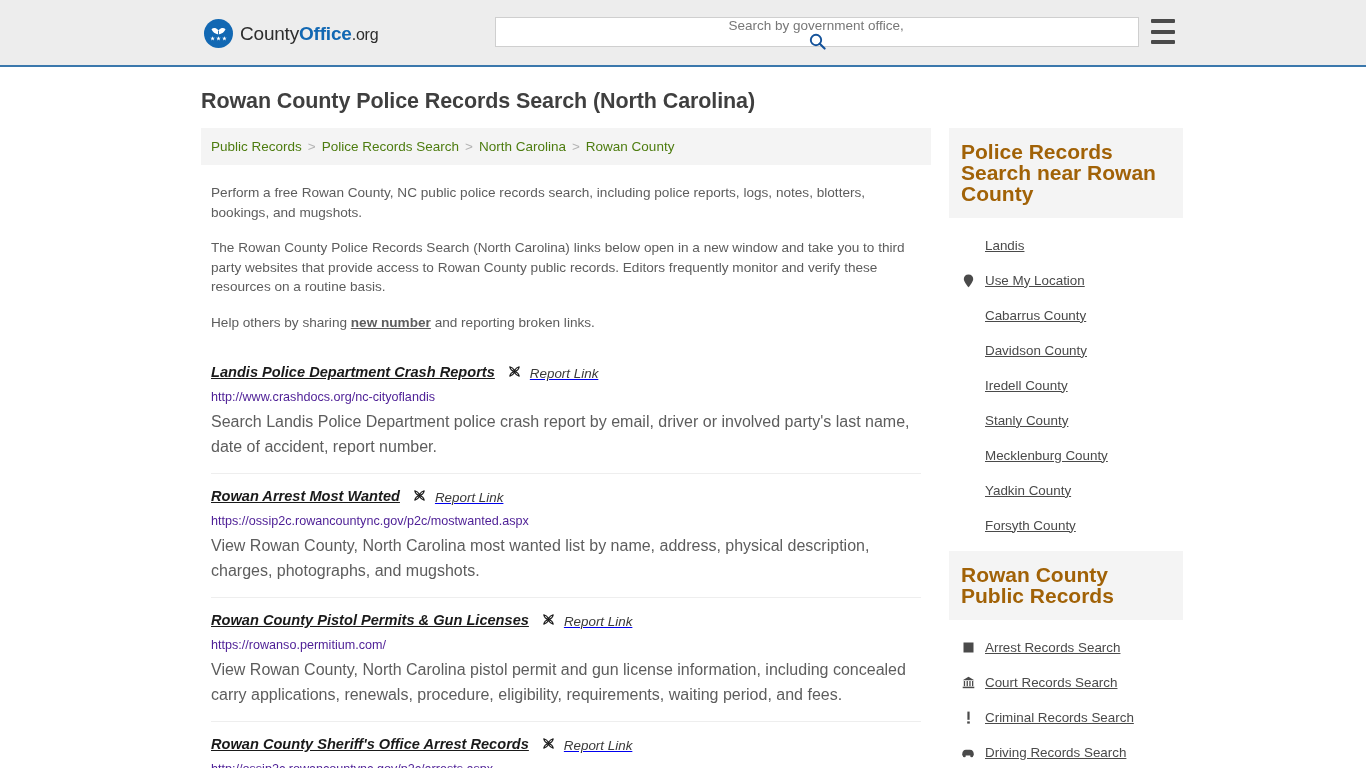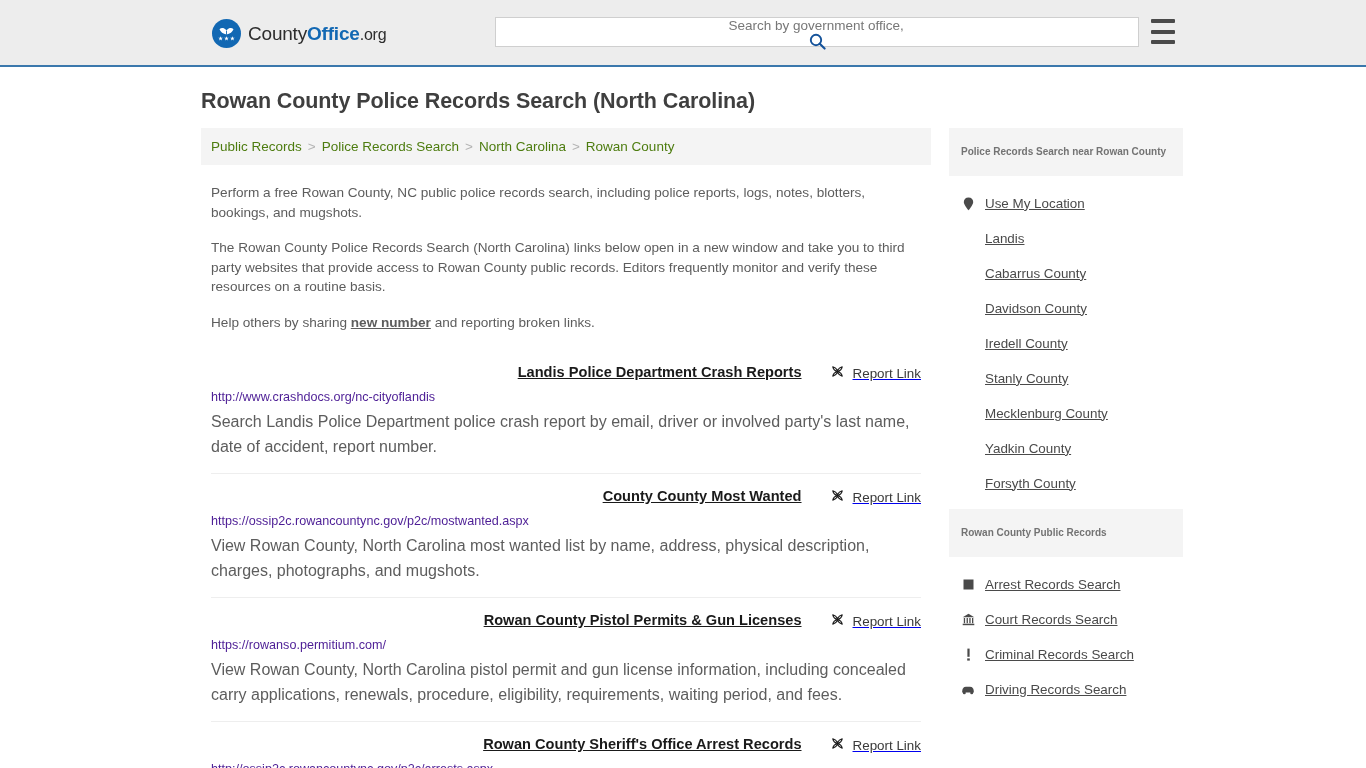--- a/index.html
+++ b/index.html
@@ -17,21 +17,21 @@
   .site-header {
     position: relative;
     height: 67px;
     background: #ededed;
     border-bottom: 2px solid #3b78ac;
     display: flex;
     align-items: center;
   }
   .brand {
     position: absolute;
-    left: 212px;
+    left: 204px;
     top: 19px;
     display: flex;
     align-items: center;
     gap: 7px;
     text-decoration: none;
   }
   .brand-mark {
     width: 29px; height: 29px;
     border-radius: 50%;
     background: #1268b3;
@@ -164,22 +164,23 @@
   
   .results { margin-top: 22px; padding: 0 10px; }
   .result {
     border-top: 1px solid #eeeeee;
     padding: 13px 0 14px 0;
   }
   .result:first-child { border-top: 0; padding-top: 9px; }
   .result-head {
     display: flex;
     align-items: flex-start;
-    justify-content: flex-end;
-    gap: 28px;
+    justify-content: flex-start;
+    gap: 12px;
+    font-style: italic;
   }
   .result-title {
     font-size: 14.6px;
     font-weight: 700;
     color: #1a1a1a;
     text-decoration: underline;
     line-height: 19px;
   }
   .report-link {
     display: flex;
@@ -207,23 +208,23 @@
     line-height: 25px;
     color: #5d5d5d;
     max-width: 710px;
   }
 
   
   .side-box { margin-bottom: 2px; }
   .side-head {
     background: #f4f4f4;
     padding: 13px 12px 14px 12px;
-    font-size: 10px;
+    font-size: 21px;
     font-weight: 700;
-    color: #737373;
+    color: #a16207;
     line-height: 21px;
   }
   .side-list {
     list-style: none;
     margin: 0;
     padding: 10px 12px 6px 12px;
   }
   .side-list li {
     display: flex;
     align-items: center;
@@ -321,21 +322,21 @@
                 </span>
                 <span class="report-link-label">Report Link</span>
               </a>
             </div>
             <a class="result-url" href="#">http://www.crashdocs.org/nc-cityoflandis</a>
             <p class="result-desc">Search Landis Police Department police crash report by email, driver or involved party's last name, date of accident, report number.</p>
           </div>
 
           <div class="result">
             <div class="result-head">
-              <a class="result-title" href="#">County County Most Wanted</a>
+              <a class="result-title" href="#">Rowan Arrest Most Wanted</a>
               <a class="report-link" href="#">
                 <span>
                   <svg width="15" height="15" viewBox="0 0 16 16" aria-hidden="true">
                     <path d="M3 3 C6 4 7 5.2 8 7 C9 5.2 10 4 13 3 C12.4 6.2 10.6 7.3 8 8 C10.6 8.7 12.4 9.8 13 13 C10 12 9 10.8 8 9 C7 10.8 6 12 3 13 C3.6 9.8 5.4 8.7 8 8 C5.4 7.3 3.6 6.2 3 3 Z" fill="none" stroke="#1a1a1a" stroke-width="1.25" stroke-linejoin="round"></path>
                   </svg>
                 </span>
                 <span class="report-link-label">Report Link</span>
               </a>
             </div>
             <a class="result-url" href="#">https://ossip2c.rowancountync.gov/p2c/mostwanted.aspx</a>
@@ -376,31 +377,31 @@
 
         </div>
       </div>
 
       <aside class="side-col">
 
         <section class="side-box">
           <div class="side-head">Police Records Search near Rowan County</div>
           <ul class="side-list">
             <li>
+                <span class="side-ico"></span>
+                <a href="#">Landis</a>
+              </li>
+            <li>
               <span class="side-ico">
                 <svg width="11" height="14" viewBox="0 0 11 14" aria-hidden="true">
                   <path d="M5.5 0.6 C2.7 0.6 0.8 2.6 0.8 5.1 C0.8 8.2 5.5 13.4 5.5 13.4 C5.5 13.4 10.2 8.2 10.2 5.1 C10.2 2.6 8.3 0.6 5.5 0.6 Z" fill="#4a4a4a"></path>
                 </svg>
               </span>
               <a href="#">Use My Location</a>
             </li>
-            <li>
-                <span class="side-ico"></span>
-                <a href="#">Landis</a>
-              </li>
             <li>
                 <span class="side-ico"></span>
                 <a href="#">Cabarrus County</a>
               </li>
             <li>
                 <span class="side-ico"></span>
                 <a href="#">Davidson County</a>
               </li>
             <li>
                 <span class="side-ico"></span>

